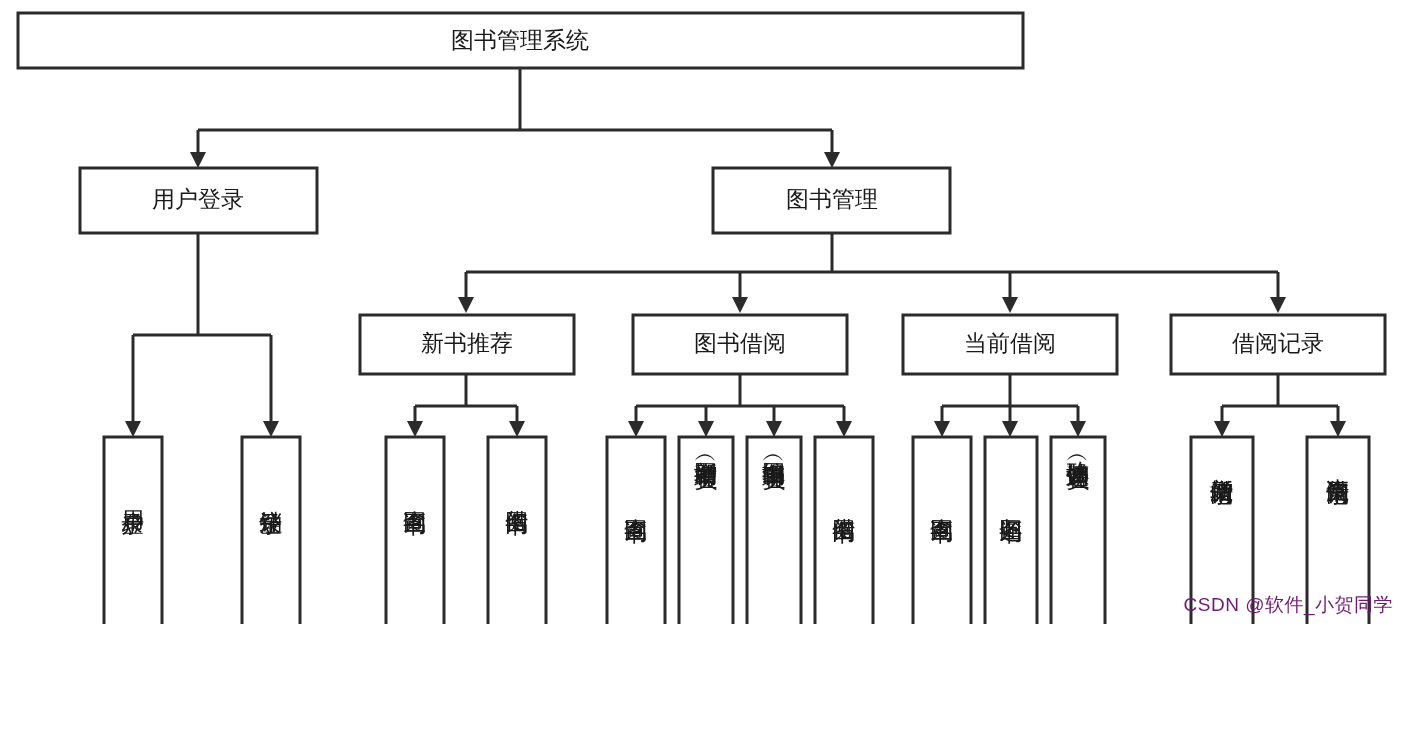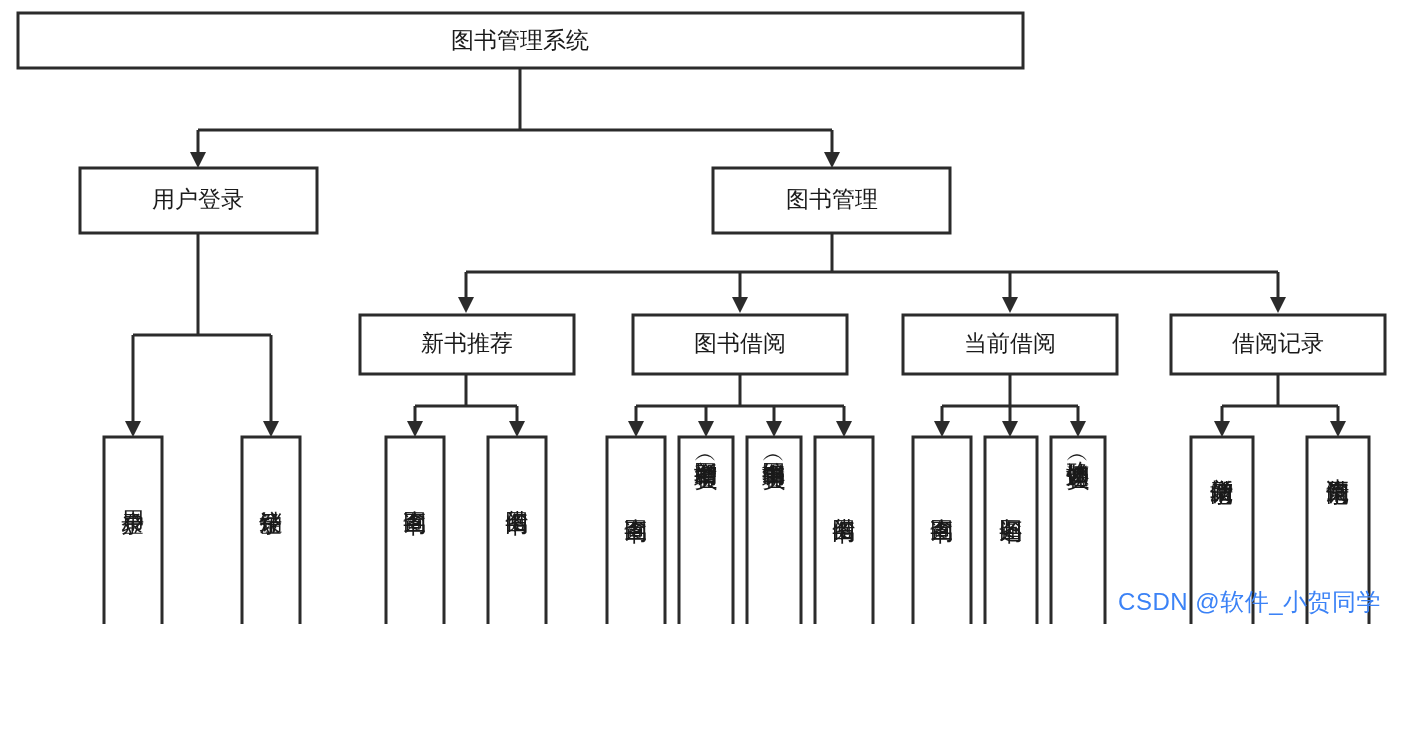--- a/index.html
+++ b/index.html
@@ -59,25 +59,25 @@
     line-height: 1.06;
     color: #1a1a1a;
     writing-mode: vertical-rl;
     text-orientation: upright;
     letter-spacing: 1px;
     white-space: nowrap;
     text-align: center;
   }
   .watermark {
     position: absolute;
-    right: 24px;
+    right: 12px;
     bottom: 6px;
     font-family: "Liberation Sans", "DejaVu Sans", sans-serif;
-    font-size: 24px;
-    color: #3b82f6;
+    font-size: 19px;
+    color: #701a75;
     letter-spacing: 0.5px;
     user-select: none;
   }
 </style>
 </head>
 <body>
 
 <div id="diagram-root">
 
   <svg id="tree-svg" viewBox="0 0 1405 747">

